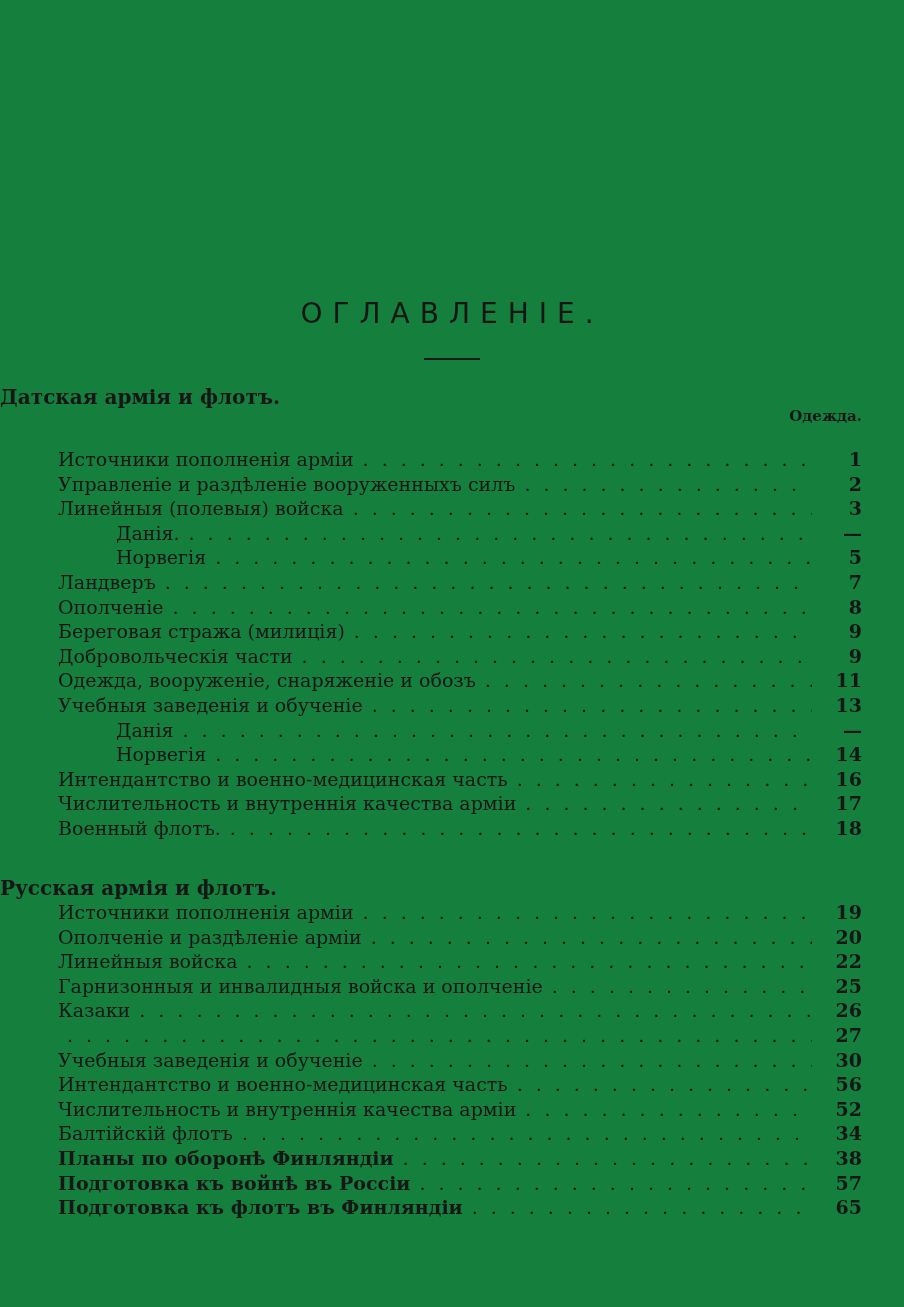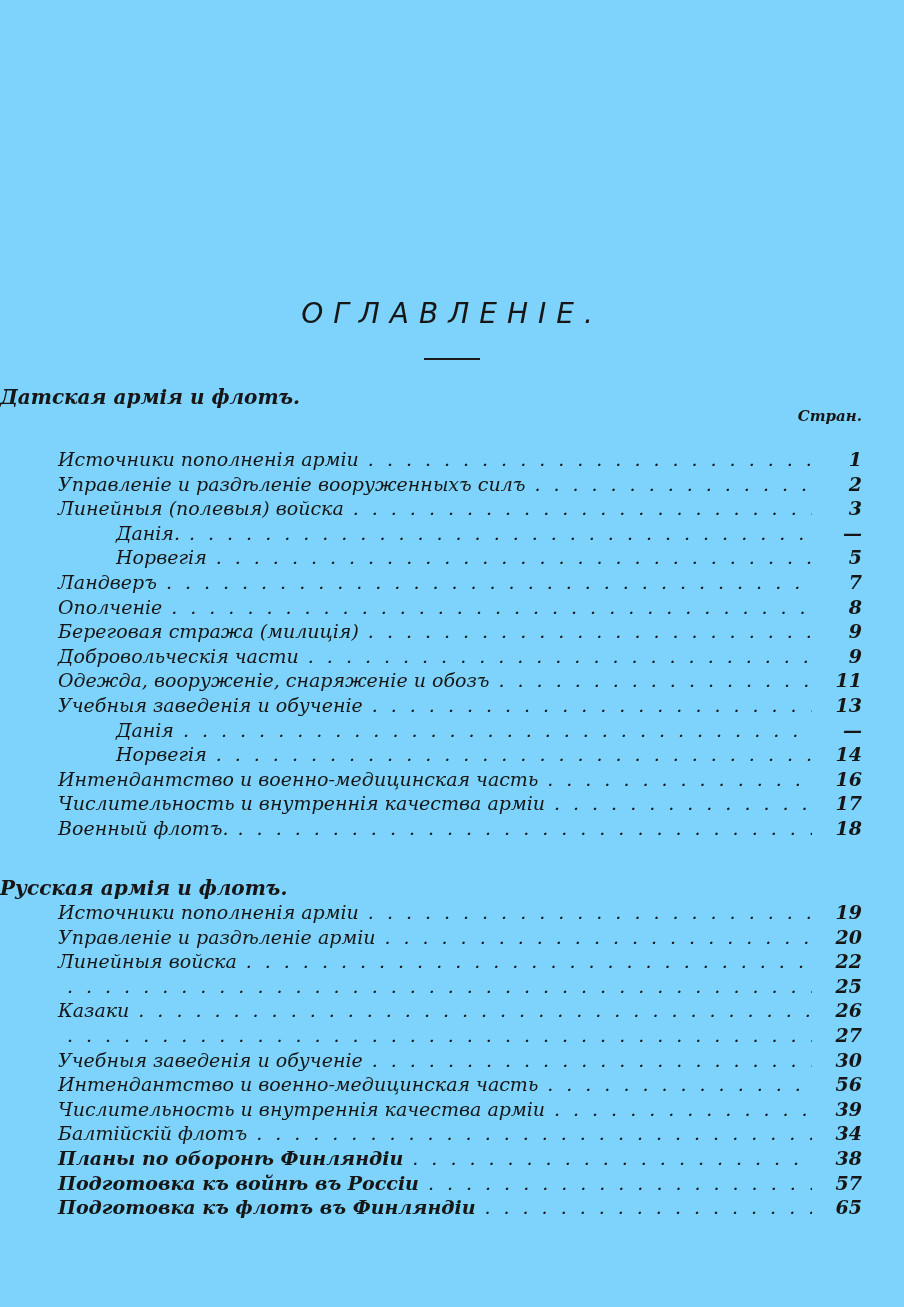--- a/index.html
+++ b/index.html
@@ -1,24 +1,23 @@
 <!DOCTYPE html>
 <html><head>
 <meta charset="utf-8">
 <style>
   html,body { margin:0; padding:0; background:#e8e8e8; }
   .page {
     position:relative;
     width:904px; height:1307px;
     margin:0 auto;
-    background:#7dd3fc;
+    background:#15803d;
     color:#161616;
     font-family:"DejaVu Serif", serif;
     overflow:hidden;
-    font-style:italic;
   }
   .title {
     position:absolute; top:297px; left:0; right:0;
     text-align:center;
     font-family:"DejaVu Sans", sans-serif;
     font-size:28px; font-weight:400;
     letter-spacing:10px;
     white-space:nowrap;
   }
   .divider {
@@ -69,21 +68,21 @@
 <body>
 
 <div class="page">
 
   <div class="title">ОГЛАВЛЕНІЕ.</div>
 
   <div class="divider"></div>
 
   <div class="section-heading heading-1">Датская армія и флотъ.</div>
 
-  <div class="page-col-header">Стран.</div>
+  <div class="page-col-header">Одежда.</div>
 
   <div class="rows rows-1">
       <div class="row">
     <span class="t">Источники пополненія арміи</span>
     <span class="leader"></span>
     <span class="num">1</span>
   </div>
       <div class="row">
     <span class="t">Управленіе и раздѣленіе вооруженныхъ силъ</span>
     <span class="leader"></span>
@@ -163,30 +162,31 @@
 
   <div class="section-heading heading-2">Русская армія и флотъ.</div>
 
   <div class="rows rows-2">
       <div class="row">
     <span class="t">Источники пополненія арміи</span>
     <span class="leader"></span>
     <span class="num">19</span>
   </div>
       <div class="row">
-    <span class="t">Управленіе и раздѣленіе арміи</span>
+    <span class="t">Ополченіе и раздѣленіе арміи</span>
     <span class="leader"></span>
     <span class="num">20</span>
   </div>
       <div class="row">
     <span class="t">Линейныя войска</span>
     <span class="leader"></span>
     <span class="num">22</span>
   </div>
       <div class="row">
+    <span class="t">Гарнизонныя и инвалидныя войска и ополченіе</span>
     <span class="leader"></span>
     <span class="num">25</span>
   </div>
       <div class="row">
     <span class="t">Казаки</span>
     <span class="leader"></span>
     <span class="num">26</span>
   </div>
       <div class="row">
     <span class="leader"></span>
@@ -198,21 +198,21 @@
     <span class="num">30</span>
   </div>
       <div class="row">
     <span class="t">Интендантство и военно-медицинская часть</span>
     <span class="leader"></span>
     <span class="num">56</span>
   </div>
       <div class="row">
     <span class="t">Числительность и внутреннія качества арміи</span>
     <span class="leader"></span>
-    <span class="num">39</span>
+    <span class="num">52</span>
   </div>
       <div class="row">
     <span class="t">Балтійскій флотъ</span>
     <span class="leader"></span>
     <span class="num">34</span>
   </div>
       <div class="row bold">
     <span class="t">Планы по оборонѣ Финляндіи</span>
     <span class="leader"></span>
     <span class="num">38</span>

